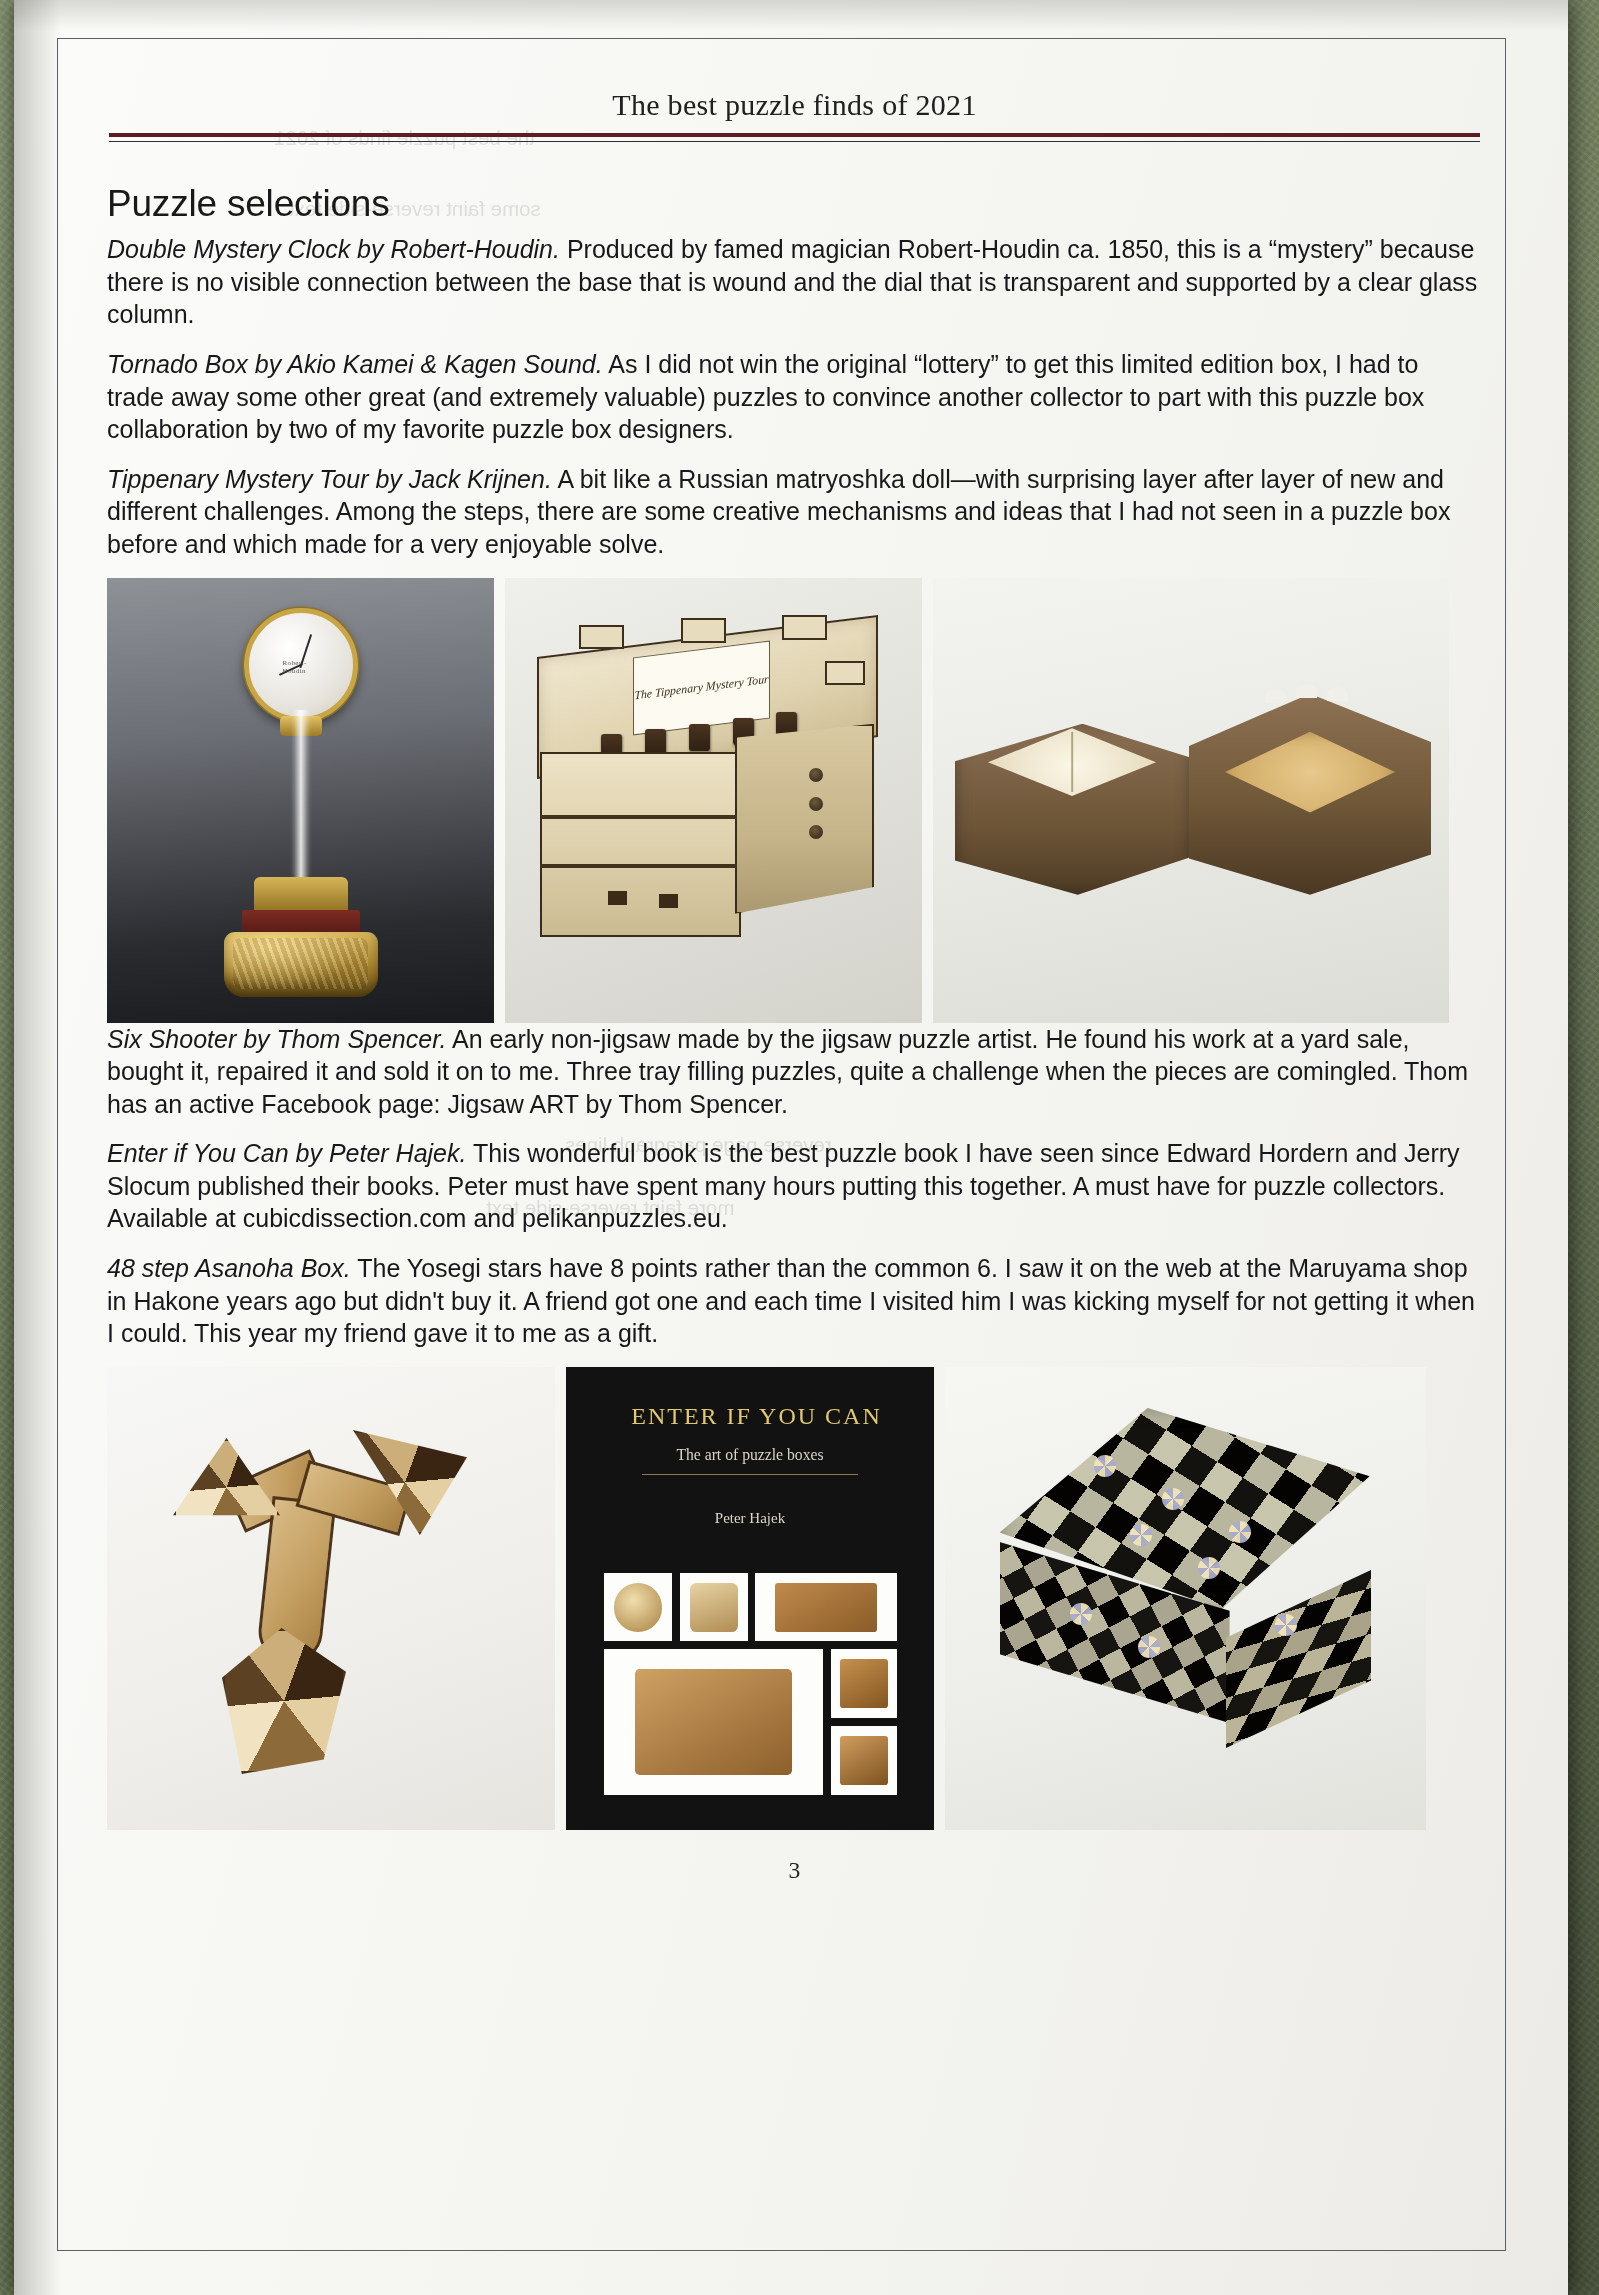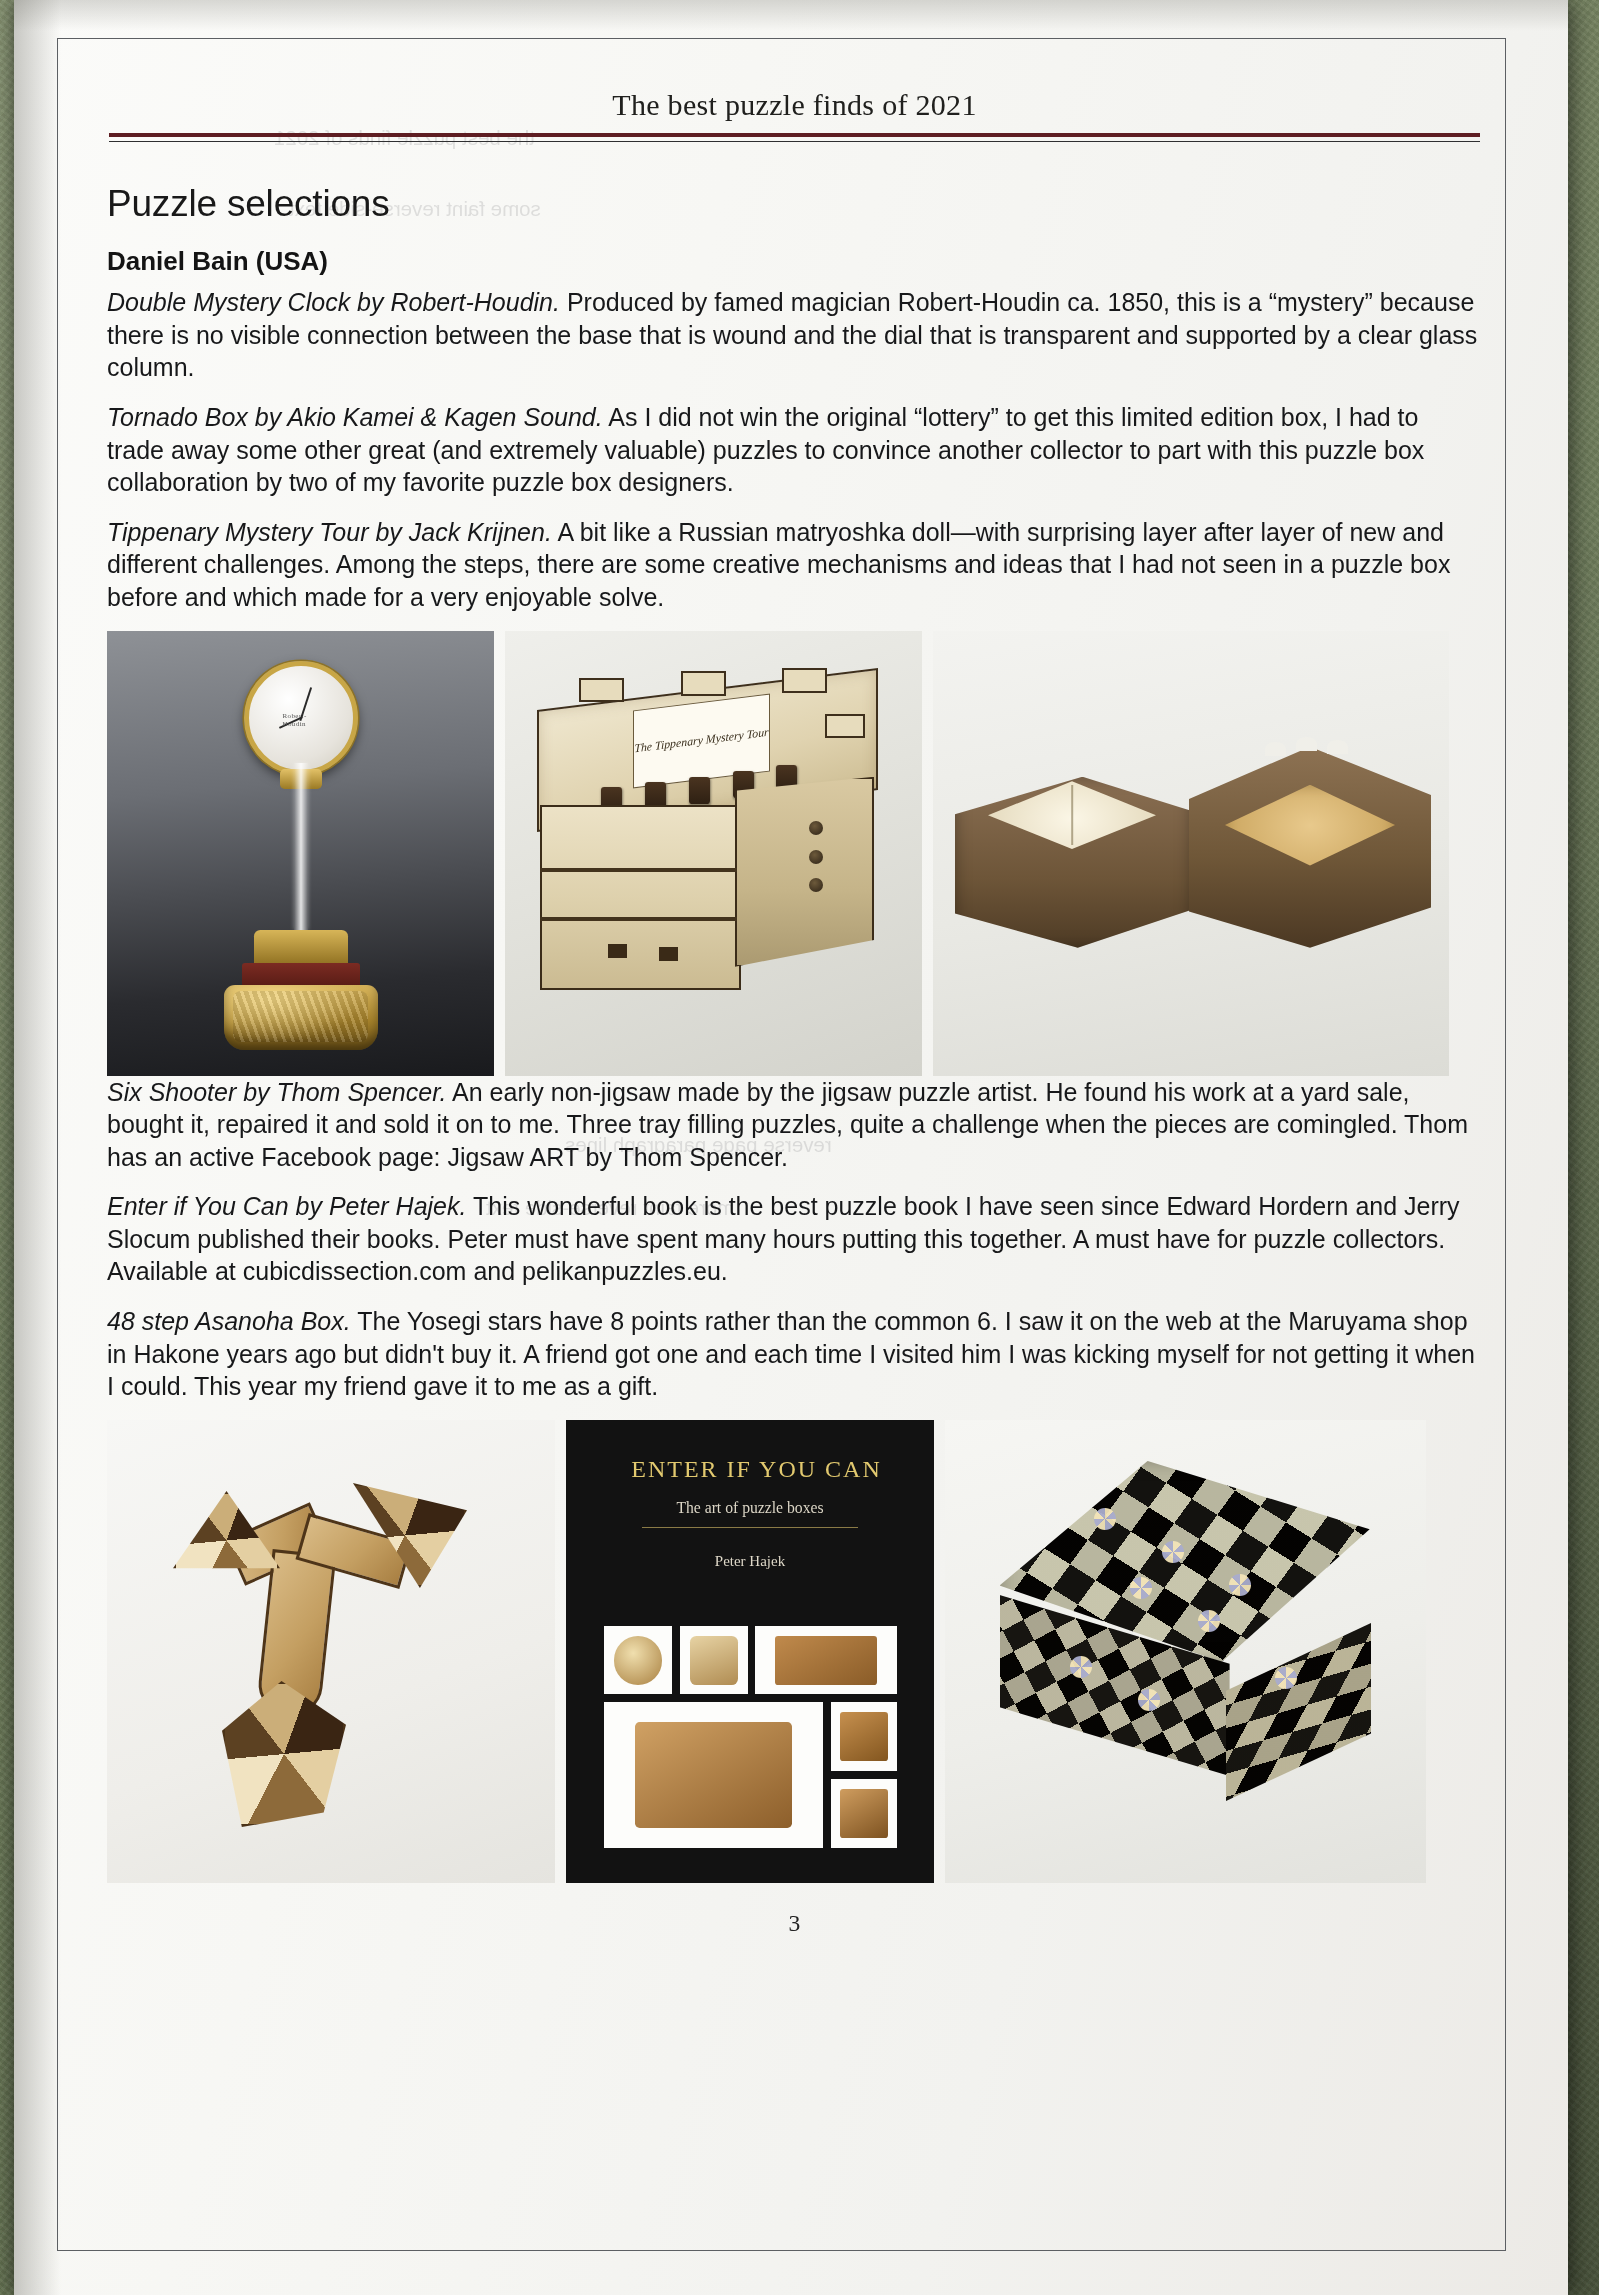--- a/index.html
+++ b/index.html
@@ -342,21 +342,21 @@
   .book-sub {
     position: absolute; left: 0; right: 0; top: 79px; text-align: center;
     font-family: "Liberation Serif", serif;
     font-size: 15.7px; color: #dcd6c6;
   }
   .book-line {
     position: absolute; left: 76px; right: 76px; top: 107px;
     height: 0.8px; background: #8a7a46;
   }
   .book-author {
-    position: absolute; left: 0; right: 0; top: 133px; text-align: center;
+    position: absolute; left: 0; right: 0; top: 143px; text-align: center;
     font-family: "Liberation Serif", serif;
     font-size: 15px; color: #ded8c8;
   }
   .book-grid {
     position: absolute; left: 38px; top: 206px; width: 293px; height: 222px;
   }
   .bcell {
     position: absolute; background: #fdfdfb; overflow: hidden;
   }
   .bcell .obj {
@@ -444,21 +444,20 @@
   <div class="content">
 
     <div class="running-head">The best puzzle finds of 2021</div>
     <div class="rule-wrap">
       <div class="rule-thick"></div>
       <div class="rule-thin"></div>
     </div>
 
     <h1 class="section-title">Puzzle selections</h1>
 
-    <h2 class="person">Daniel Bain (USA)</h2>
 
     <p class="entry">
       <span class="ttl">Double Mystery Clock by Robert-Houdin.</span>
       <span>Produced by famed magician Robert-Houdin ca. 1850, this is a “mystery” because there is no visible connection between the base that is wound and the dial that is transparent and supported by a clear glass column.</span>
     </p>
 
     <p class="entry">
       <span class="ttl">Tornado Box by Akio Kamei &amp; Kagen Sound.</span>
       <span>As I did not win the original “lottery” to get this limited edition box, I had to trade away some other great (and extremely valuable) puzzles to convince another collector to part with this puzzle box collaboration by two of my favorite puzzle box designers.</span>
     </p>

